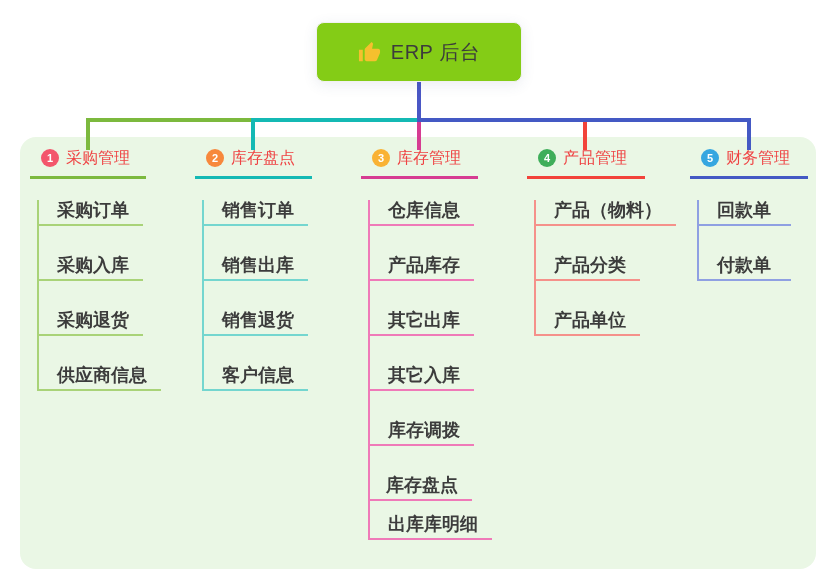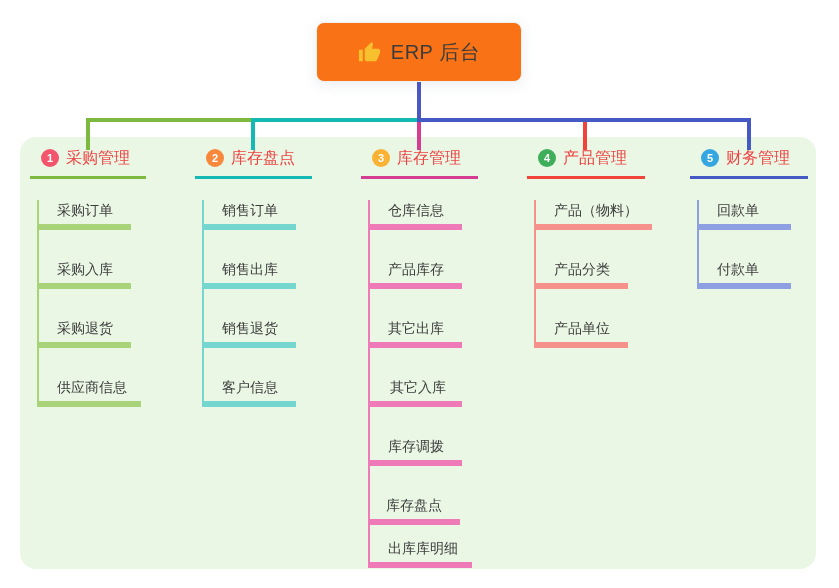--- a/index.html
+++ b/index.html
@@ -7,21 +7,21 @@
   .canvas {
     position: relative;
     width: 839px; height: 588px;
     background: #ffffff;
     overflow: hidden;
   }
   
   .root-card {
     position: absolute; left: 316px; top: 22px;
     width: 206px; height: 60px;
-    background: #f97316;
+    background: #84cc16;
     border: 1px solid #f1f1f1;
     border-radius: 8px;
     box-shadow: 0 3px 14px rgba(60, 80, 120, 0.10);
     display: flex; align-items: center; justify-content: center; gap: 10px;
     box-sizing: border-box;
     z-index: 3;
   }
   .root-card .label {
     font-size: 20px; color: #3c3c3c; font-weight: 500; letter-spacing: 0.5px;
   }
@@ -52,24 +52,25 @@
   }
   .branch-title { font-size: 16px; line-height: 22px; color: #ef4444; white-space: nowrap; }
   .children {
     list-style: none; margin: 0 0 0 7px; padding: 0;
     border-left: 2px solid #ccc;
   }
   .children li {
     width: fit-content;
     margin-top: 29px;
     padding: 0 14px 4px 18px;
-    border-bottom: 6px solid #1d4ed8;
-    font-size: 14px; line-height: 20px; color: #3c3c3c;
+    border-bottom: 2px solid #1d4ed8;
+    font-size: 18px; line-height: 20px; color: #3c3c3c;
     white-space: nowrap;
     min-width: 60px;
+    font-weight: bold;
   }
   .children li:first-child { margin-top: 21px; }
 </style>
 </head>
 <body>
 
 <div class="canvas">
 
   <div class="root-card">
     <svg class="thumb-icon" viewBox="0 0 24 24" aria-hidden="true">

